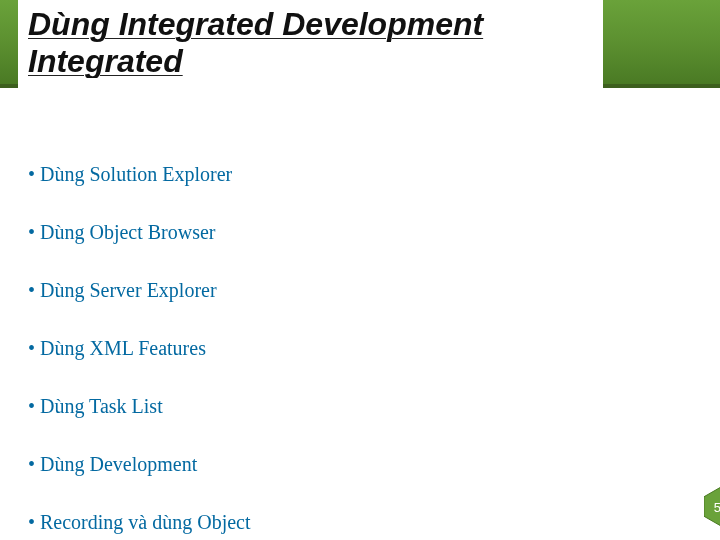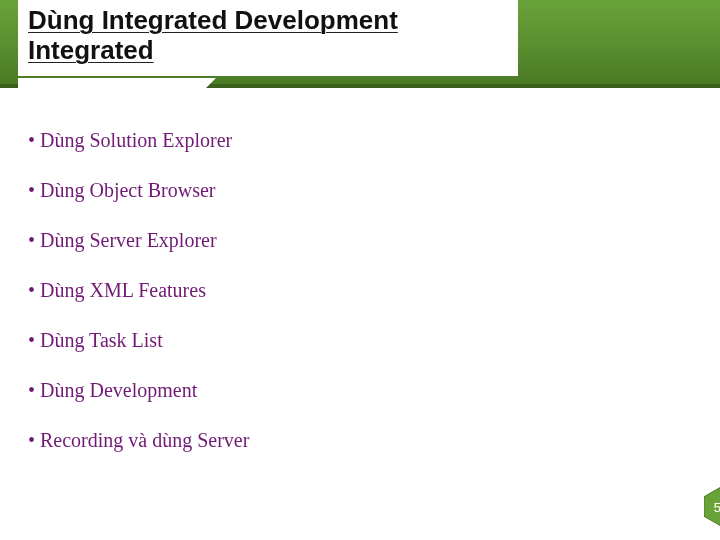--- a/index.html
+++ b/index.html
@@ -24,25 +24,26 @@
   .title-box {
     position: absolute;
     top: 0;
     left: 18px;
     background: #ffffff;
     padding: 6px 120px 10px 10px;
     z-index: 2;
     min-width: 420px;
   }
   .title-box h1 {
-    font-size: 26px;
+    font-size: 32px;
     font-weight: bold;
     color: #111;
     line-height: 1.15;
     text-underline-offset: 3px;
+    font-style: italic;
   }
   .title-underline {
     text-decoration: underline;
     text-decoration-color: #222;
     text-decoration-thickness: 1px;
   }
   .title-tab {
     position: absolute;
     top: 78px;
     left: 18px;
@@ -63,23 +64,24 @@
   }
   .content {
     position: absolute;
     top: 128px;
     left: 28px;
     right: 28px;
   }
   .bullet-item {
     font-family: "Times New Roman", Times, serif;
     font-size: 20px;
-    color: #701a75;
+    color: #0369a1;
     margin-bottom: 26px;
     line-height: 1.2;
+    margin-top: 34px;
   }
   .page-badge {
     position: absolute;
     bottom: 14px;
     right: 12px;
     width: 18px;
     height: 39px;
     z-index: 3;
     padding-left: 14px;
   }
@@ -112,21 +114,21 @@
 </div>
 <div class="title-tab"></div>
 
 <div class="content">
   <div class="bullet-item">• <span>Dùng Solution Explorer</span></div>
   <div class="bullet-item">• <span>Dùng Object Browser</span></div>
   <div class="bullet-item">• <span>Dùng Server Explorer</span></div>
   <div class="bullet-item">• <span>Dùng XML Features</span></div>
   <div class="bullet-item">• <span>Dùng Task List</span></div>
   <div class="bullet-item">• <span>Dùng Development</span></div>
-  <div class="bullet-item">• <span>Recording và dùng Server</span></div>
+  <div class="bullet-item">• <span>Recording và dùng Object</span></div>
 </div>
 
 <div class="page-badge">
   <div class="hex">
     <svg viewBox="0 0 34 39" width="34" height="39">
       <polygon points="17,0 34,9.75 34,29.25 17,39 0,29.25 0,9.75" fill="#6aa23a" stroke="#4a7a24" stroke-width="1"></polygon>
     </svg>
     <span class="page-num">57</span>
   </div>
 </div>

